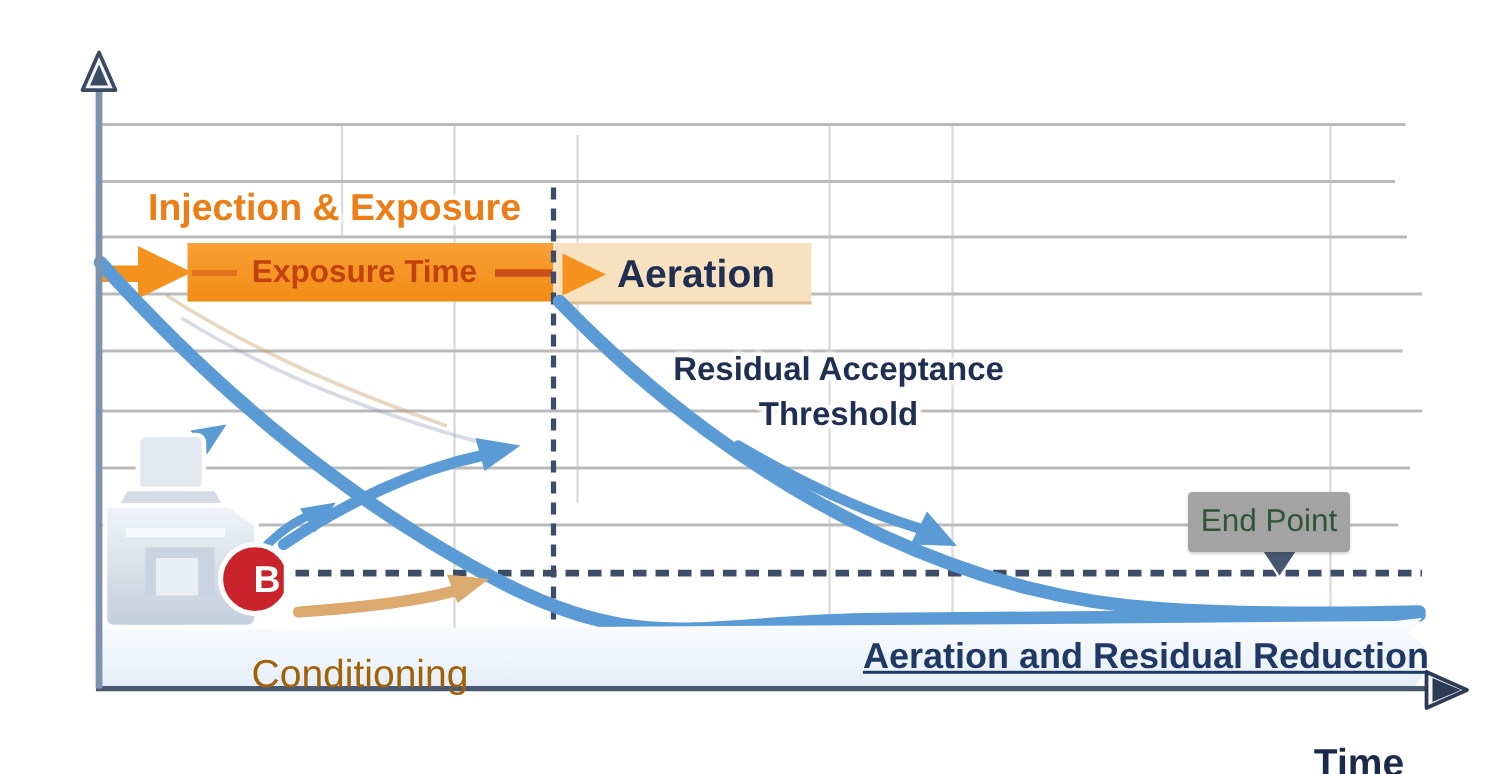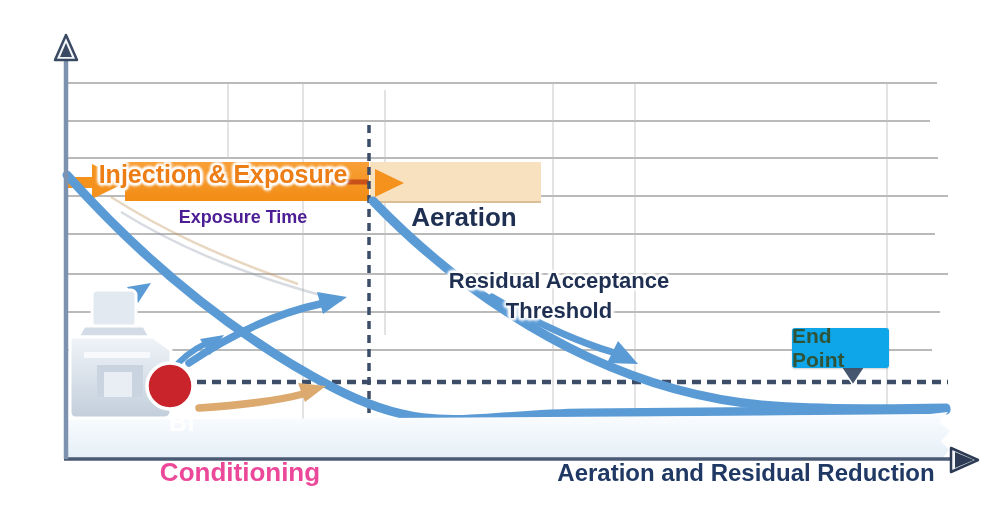--- a/index.html
+++ b/index.html
@@ -1,31 +1,31 @@
 <!DOCTYPE html>
 <html><head>
 <meta charset="utf-8">
 <style>
   html,body{margin:0;padding:0;background:#ffffff;}
   .stage{position:relative;width:1000px;height:516px;background:#ffffff;overflow:hidden;
          font-family:"Liberation Sans", sans-serif;}
   .stage svg{position:absolute;left:0;top:0;}
-  .lbl{position:absolute;transform:translate(-50%,-50%);white-space:nowrap;line-height:1.15;margin-top:35px;}
+  .lbl{position:absolute;transform:translate(-50%,-50%);white-space:nowrap;line-height:1.15;}
   .halo{text-shadow:-2px -2px 2px #fff,2px -2px 2px #fff,-2px 2px 2px #fff,2px 2px 2px #fff,
         0 -3px 3px #fff,0 3px 3px #fff,-3px 0 3px #fff,3px 0 3px #fff;}
   .lbl-injection{left:223px;top:139px;font-size:25px;font-weight:700;color:#ED7D15;}
-  .lbl-exposure{left:243px;top:182px;font-size:18px;font-weight:600;color:#4c1d95;}
+  .lbl-exposure{left:243px;top:182px;font-size:21px;font-weight:600;color:#c2410c;}
   .lbl-aeration{left:464px;top:183px;font-size:26px;font-weight:700;color:#1E2F52;}
   .lbl-threshold{left:559px;top:261px;font-size:22px;font-weight:700;color:#1E2F52;text-align:center;line-height:30px;}
-  .endpoint-box{position:absolute;left:792px;top:328px;width:97px;height:40px;
-        background:#0ea5e9;border-radius:3px;display:flex;align-items:center;justify-content:center;
-        font-size:21px;font-weight:700;color:#2F5438;box-shadow:0 1px 2px rgba(60,70,60,.25);}
+  .endpoint-box{position:absolute;left:792px;top:328px;width:108px;height:40px;
+        background:#a3a3a3;border-radius:3px;display:flex;align-items:center;justify-content:center;
+        font-size:21px;font-weight:400;color:#2F5438;box-shadow:0 1px 2px rgba(60,70,60,.25);}
   .lbl-bi{left:182px;top:387px;font-size:25px;font-weight:700;color:#ffffff;letter-spacing:.5px;}
-  .lbl-conditioning{left:240px;top:438px;font-size:26px;font-weight:700;color:#ec4899;}
-  .lbl-aerresid{left:746px;top:438px;font-size:24px;font-weight:600;color:#1F3864;}
+  .lbl-conditioning{left:240px;top:450px;font-size:26px;font-weight:400;color:#a16207;}
+  .lbl-aerresid{left:764px;top:438px;font-size:24px;font-weight:600;color:#1F3864;text-decoration:underline;}
   .lbl-time{left:906px;top:509px;font-size:26px;font-weight:700;color:#1B2A49;}
 </style>
 </head>
 <body>
 
 <div class="stage">
 
 <svg width="1000" height="516" viewBox="0 0 1000 516">
   <defs>
     <linearGradient id="bandGrad" x1="0" y1="0" x2="0" y2="1">

